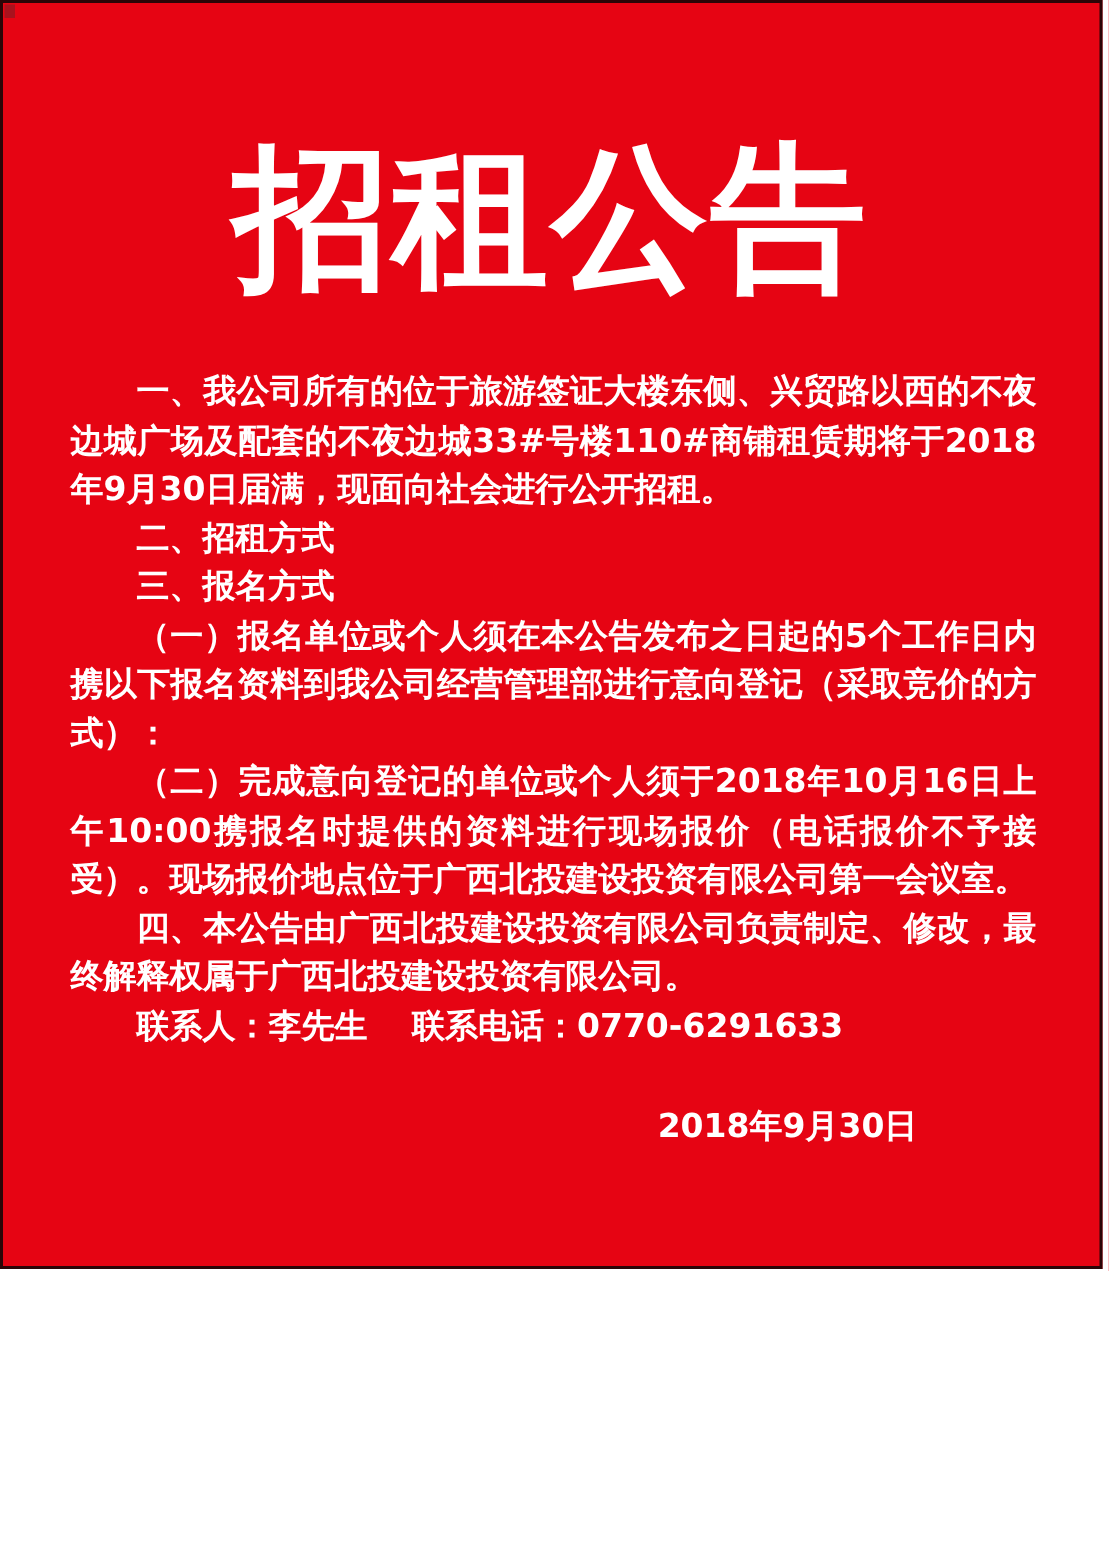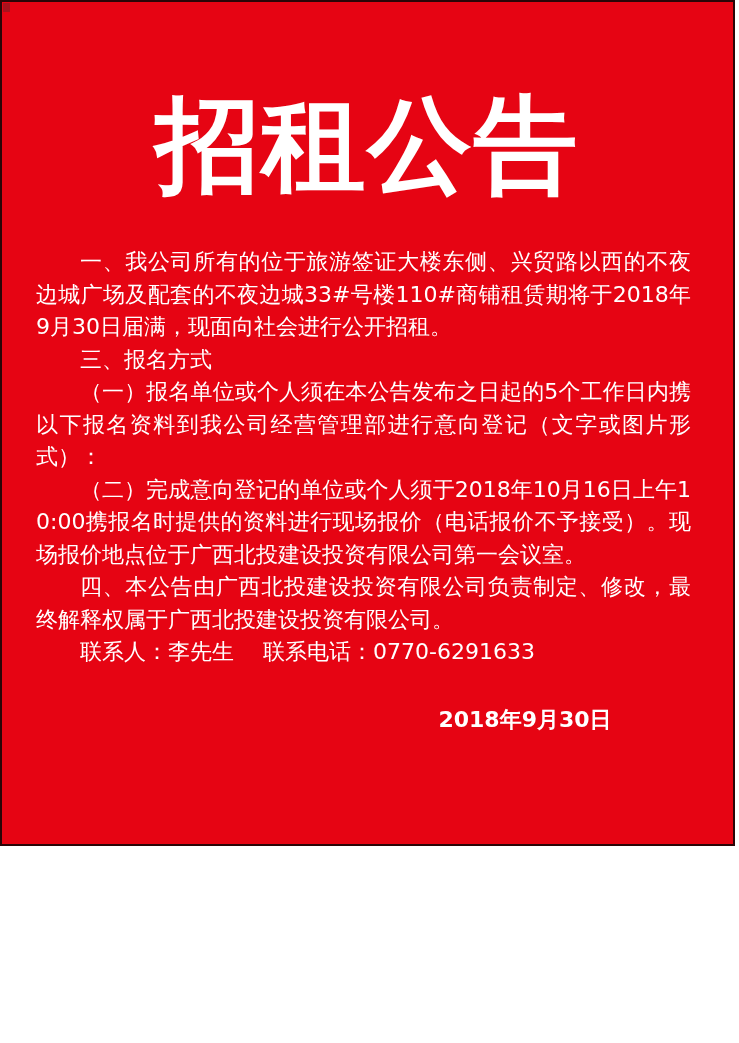--- a/index.html
+++ b/index.html
@@ -34,24 +34,24 @@
     text-align: center;
     font-family: "DejaVu Serif", "Liberation Serif", serif;
     font-weight: bold;
     font-size: 104px;
     line-height: 1.1;
     letter-spacing: 2px;
     white-space: nowrap;
   }
   .body-text {
     margin-top: 44px;
-    padding: 0 42px 0 34px;
+    padding: 0 42px 0 45px;
     font-size: 22px;
     line-height: 32.5px;
-    font-weight: normal;
+    font-weight: bold;
     text-align: justify;
     text-justify: inter-ideograph;
   }
   .body-text p {
     margin: 0;
     text-indent: 2em;
     word-break: break-all;
   }
   .signature {
     margin: 34px 58px 0 auto;
@@ -66,22 +66,23 @@
 </head>
 <body>
 
 <div class="poster">
   <div class="corner-mark"></div>
 
   <h1 class="title">招租公告</h1>
 
   <div class="body-text">
     <p>一、我公司所有的位于旅游签证大楼东侧、兴贸路以西的不夜边城广场及配套的不夜边城33#号楼110#商铺租赁期将于2018年9月30日届满，现面向社会进行公开招租。</p>
+    <p>二、招租方式</p>
     <p>三、报名方式</p>
-    <p>（一）报名单位或个人须在本公告发布之日起的5个工作日内携以下报名资料到我公司经营管理部进行意向登记（文字或图片形式）：</p>
+    <p>（一）报名单位或个人须在本公告发布之日起的5个工作日内携以下报名资料到我公司经营管理部进行意向登记（采取竞价的方式）：</p>
     <p>（二）完成意向登记的单位或个人须于2018年10月16日上午10:00携报名时提供的资料进行现场报价（电话报价不予接受）。现场报价地点位于广西北投建设投资有限公司第一会议室。</p>
     <p>四、本公告由广西北投建设投资有限公司负责制定、修改，最终解释权属于广西北投建设投资有限公司。</p>
     <p>联系人：李先生　 联系电话：0770-6291633</p>
   </div>
 
   <div class="signature">
     <div>2018年9月30日</div>
   </div>
 </div>
 

